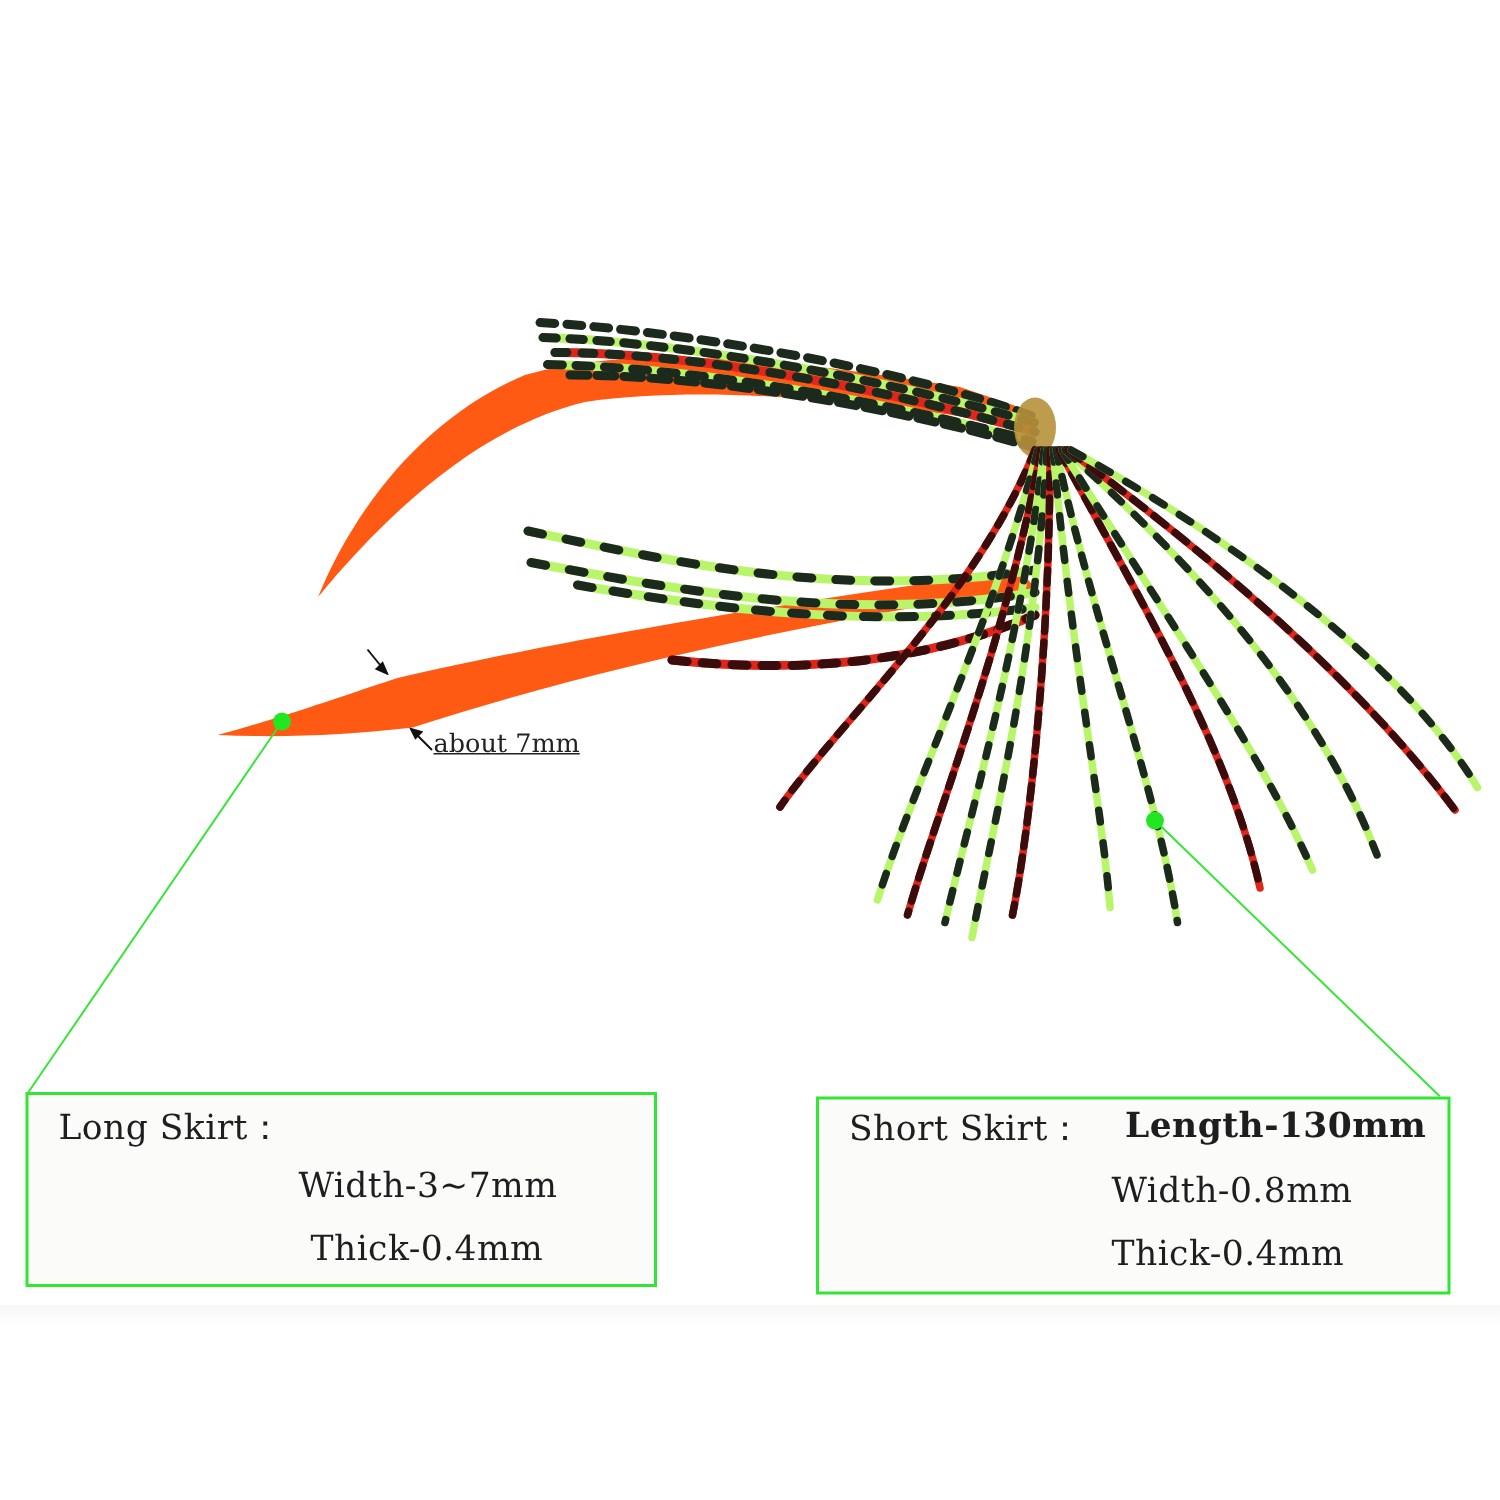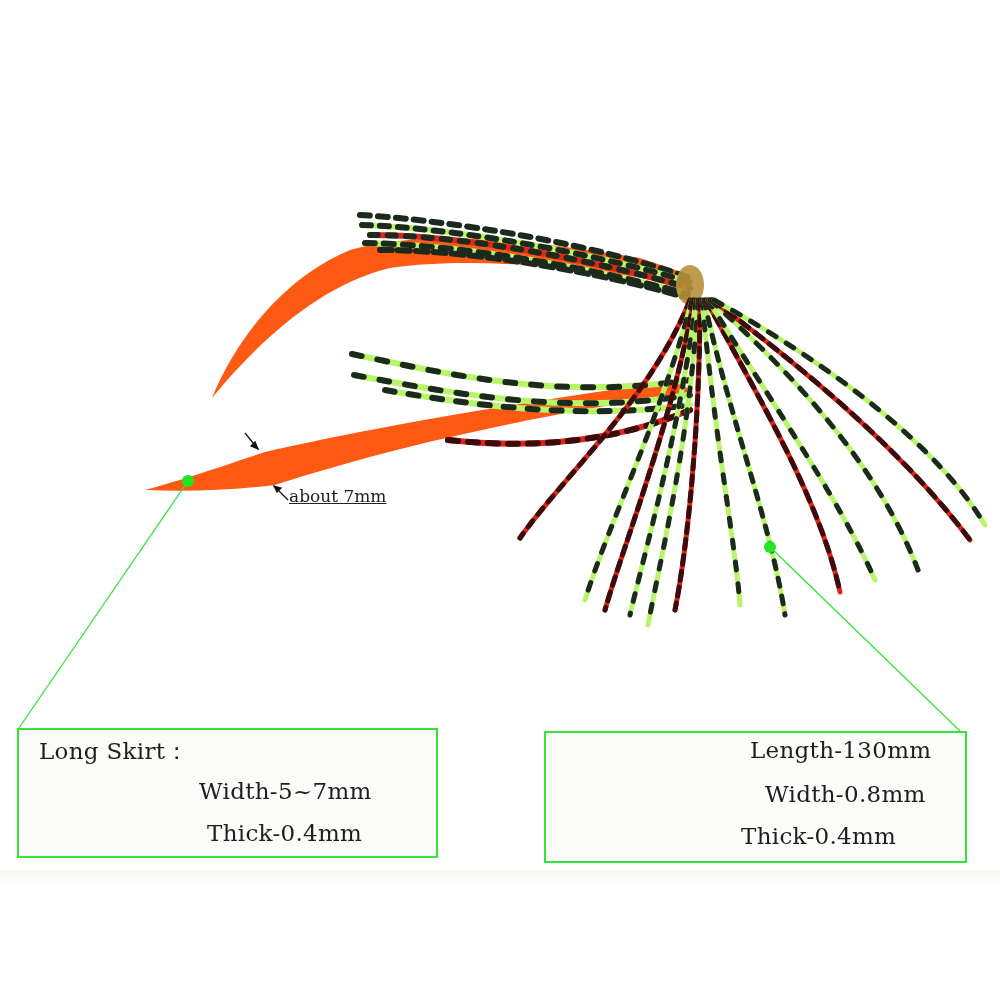--- a/index.html
+++ b/index.html
@@ -101,21 +101,22 @@
     <line x1="770" y1="547" x2="960" y2="731"></line>
   </g>
   <circle cx="188" cy="481" r="6" fill="#22e622"></circle>
   <circle cx="770" cy="547" r="6" fill="#22e622"></circle>
 </svg>
 
 <div class="note">about 7mm</div>
 
 <div id="long-box" class="spec-box">
   <div class="row" style="left:20px; top:6px;">Long Skirt：</div>
-  <div class="row" style="left:180px; top:48px;">Width-5~7mm</div>
+  <div class="row" style="left:180px; top:48px;">Width-3~7mm</div>
   <div class="row" style="left:188px; top:90px;">Thick-0.4mm</div>
 </div>
 
 <div id="short-box" class="spec-box">
-  <div class="row" style="left:204px; top:4px;">Length-130mm</div>
-  <div class="row" style="left:195px; top:48px;margin-left:24px;">Width-0.8mm</div>
+  <div class="row" style="left:20px; top:4px;">Short Skirt：</div>
+  <div class="row" style="left:204px; top:4px;font-weight:bold;">Length-130mm</div>
+  <div class="row" style="left:195px; top:48px;">Width-0.8mm</div>
   <div class="row" style="left:195px; top:90px;">Thick-0.4mm</div>
 </div>
 
 </body></html>

